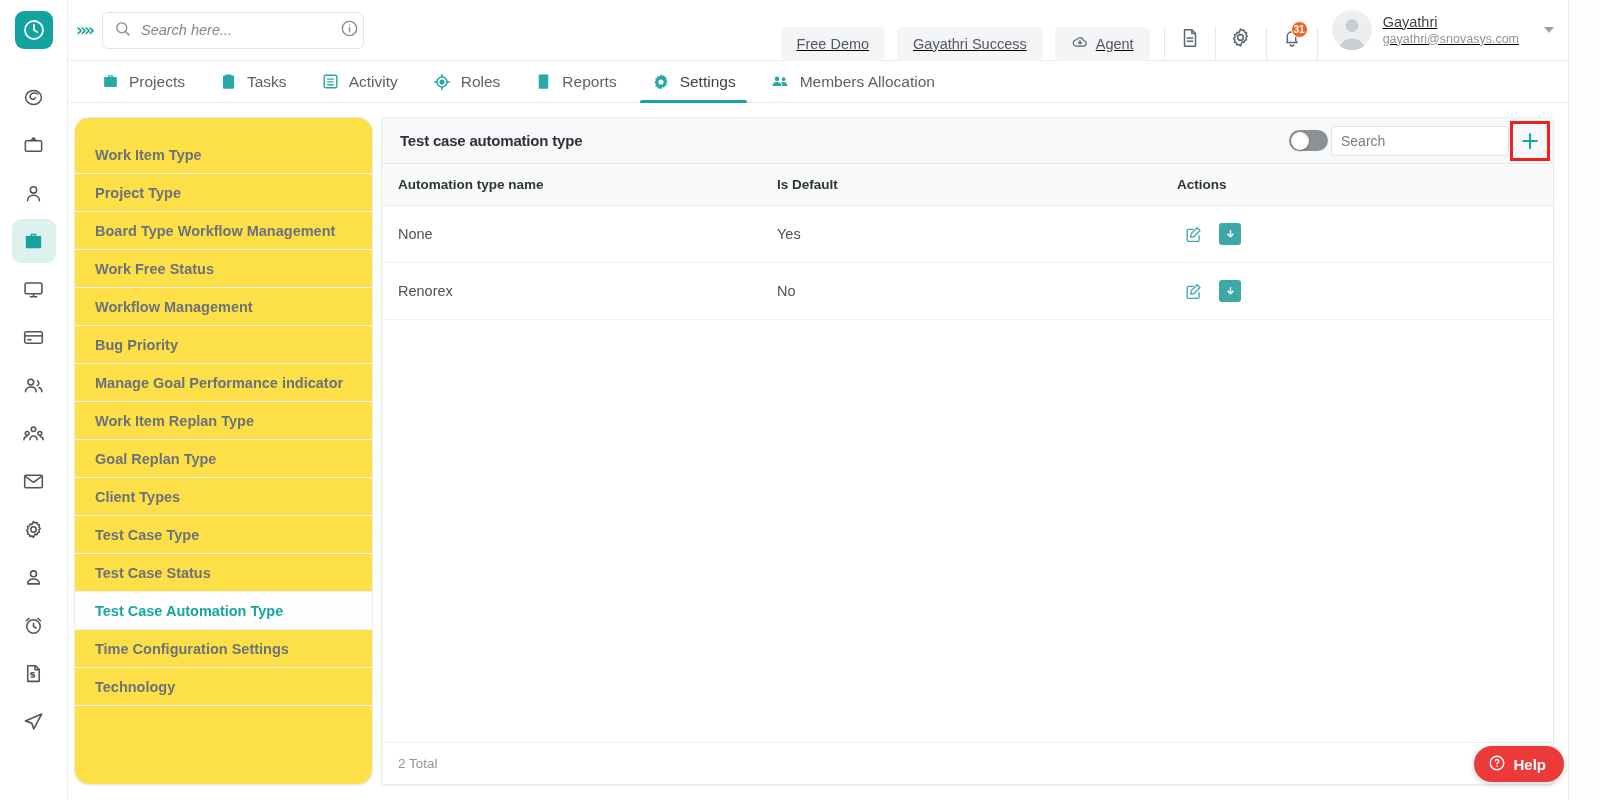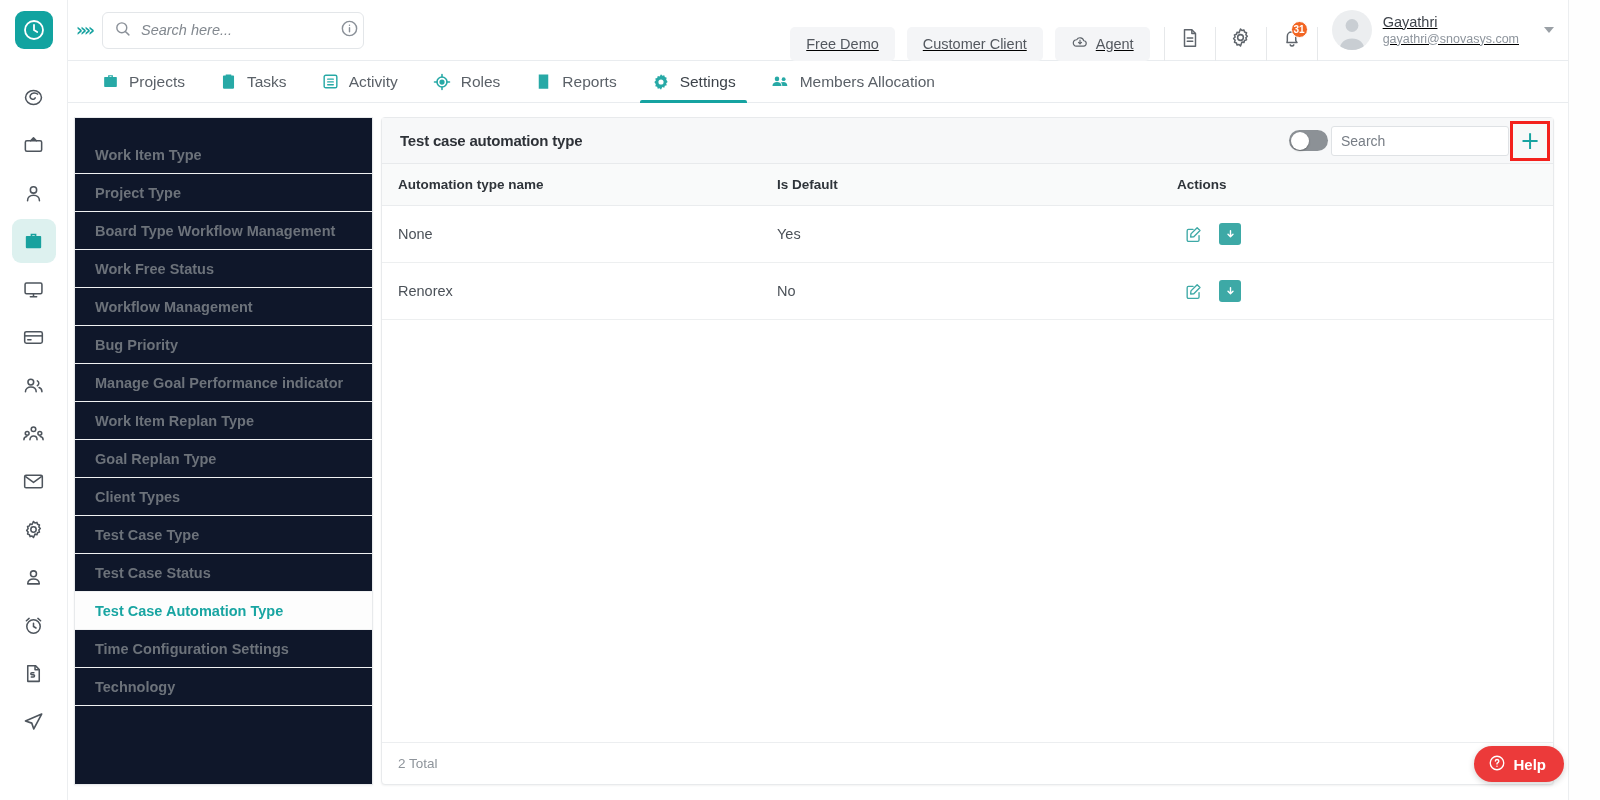--- a/index.html
+++ b/index.html
@@ -117,21 +117,21 @@
   .rail-item.active { background: #ddf1ef; }
 
   
   .page {
     position: absolute; left: 68px; top: 103px; width: 1500px; height: 697px;
     background: #fff; display: flex; padding: 14px 14px 0 6px; gap: 8px;
   }
 
   
   .settings-panel {
-    width: 299px; background: #0f172a; border: 1px solid #e8eaec; border-radius: 0;
+    width: 299px; background: #fde047; border: 1px solid #e8eaec; border-radius: 15px;
     box-shadow: 0 1px 2px rgba(0,0,0,.05);
     height: 668px; overflow: hidden;
   }
   .settings-panel .top-pad { height: 18px; }
   .s-item {
     height: 38px; display: flex; align-items: center;
     padding: 0 0 0 20px; font-size: 14.5px; color: #6c727a; cursor: pointer;
     border-bottom: 1px solid #f0f1f2; font-weight: 600;
   }
   .s-item.active { color: #19a5a2; background: #fdfdfd; }
@@ -239,21 +239,21 @@
           <circle cx="12" cy="7.8" r=".9" fill="#8a9098" stroke="none"></circle>
       </svg>
     </span>
   </div>
 
   <div class="hdr-right">
     <div class="pill-btn">
       <span>Free Demo</span>
     </div>
     <div class="pill-btn">
-      <span>Customer Client</span>
+      <span>Gayathri Success</span>
     </div>
     <div class="pill-btn">
       <span>
         <svg width="18" height="18" viewBox="0 0 24 24" fill="none" stroke="#5f656c" stroke-width="1.6">
           <path d="M7 17.5h9.5a3.6 3.6 0 0 0 .4-7.2A5 5 0 0 0 7.6 9 3.9 3.9 0 0 0 7 17.5z" stroke-linejoin="round"></path>
           <path d="M12 9.5v5m0 0-2-2m2 2 2-2" stroke-linecap="round"></path>
         </svg>
       </span>
       <span>Agent</span>
     </div>

